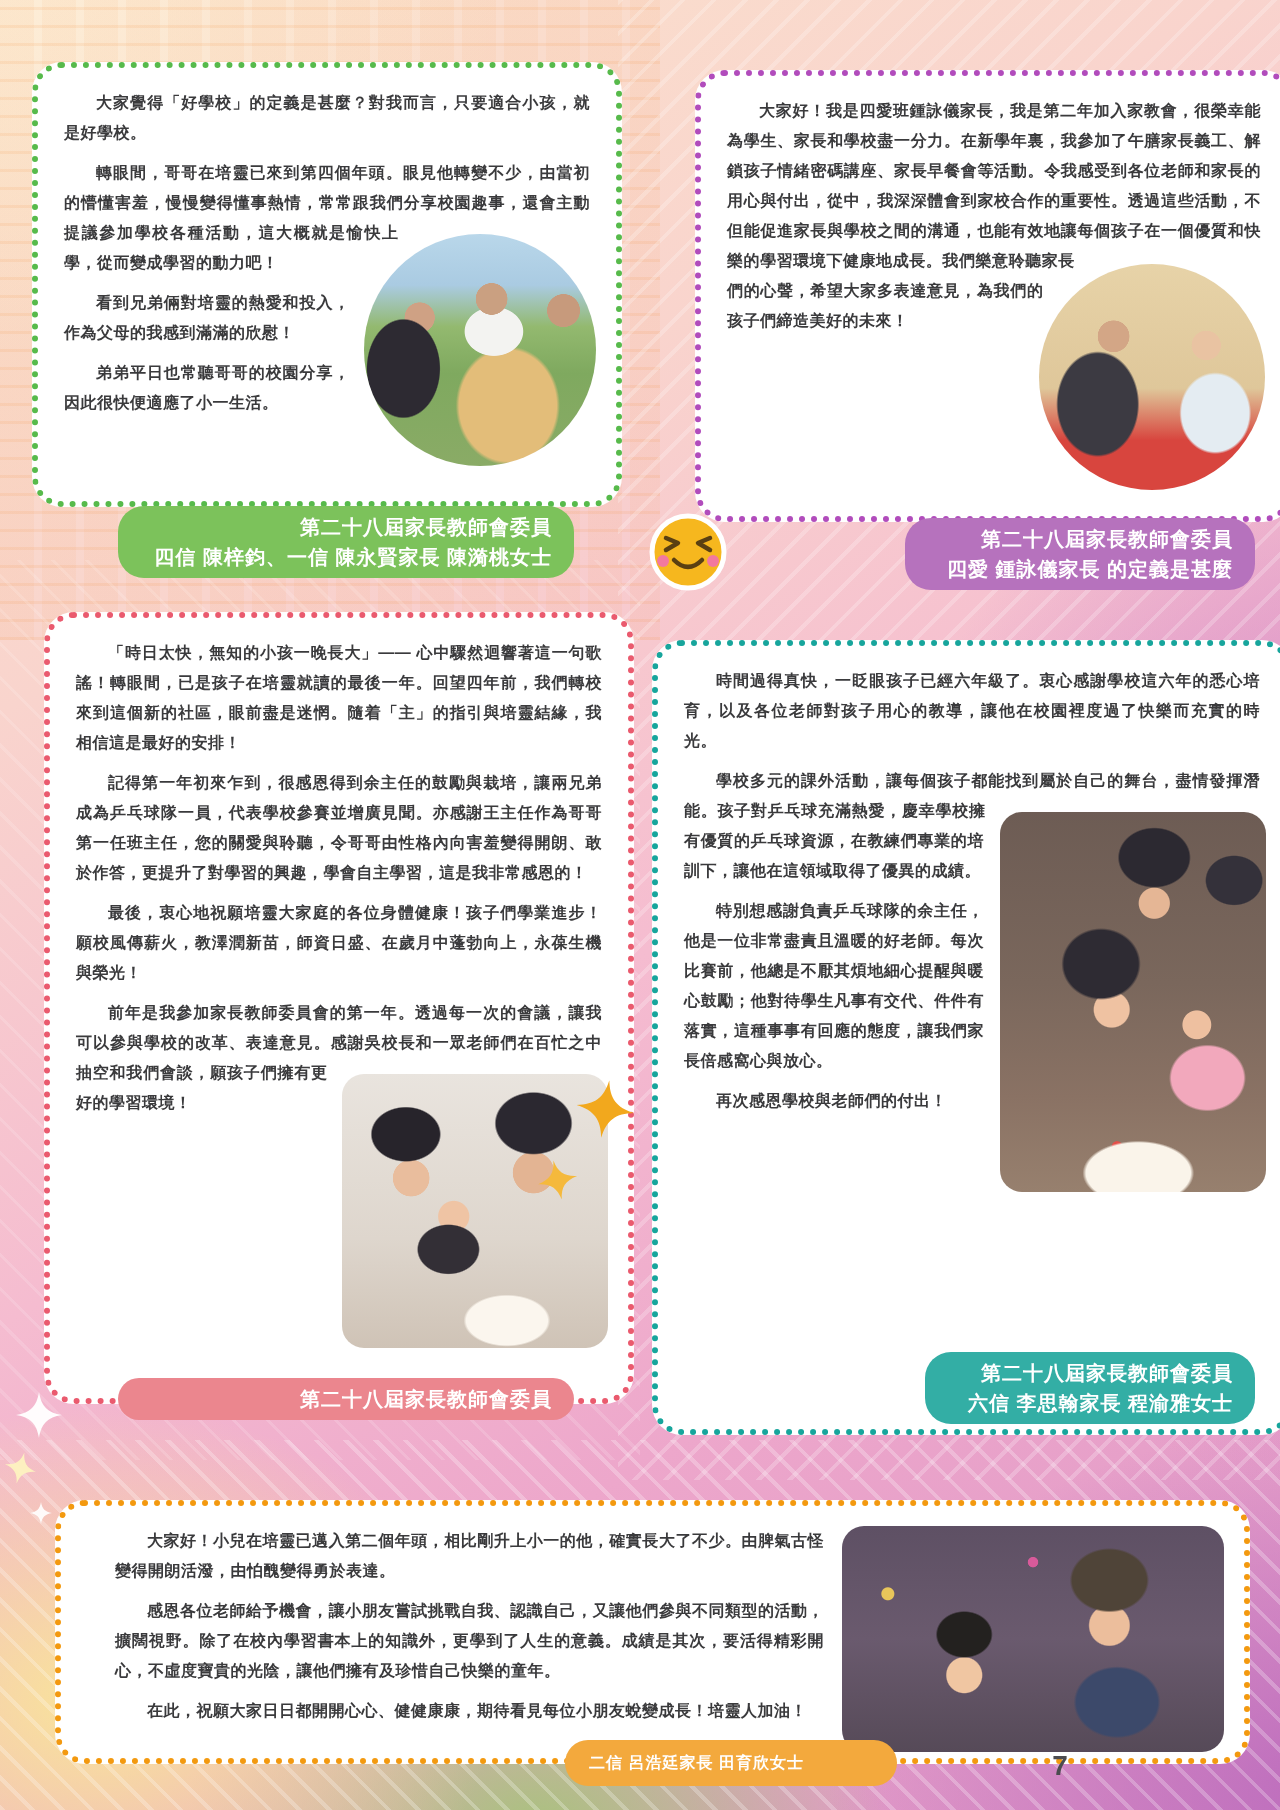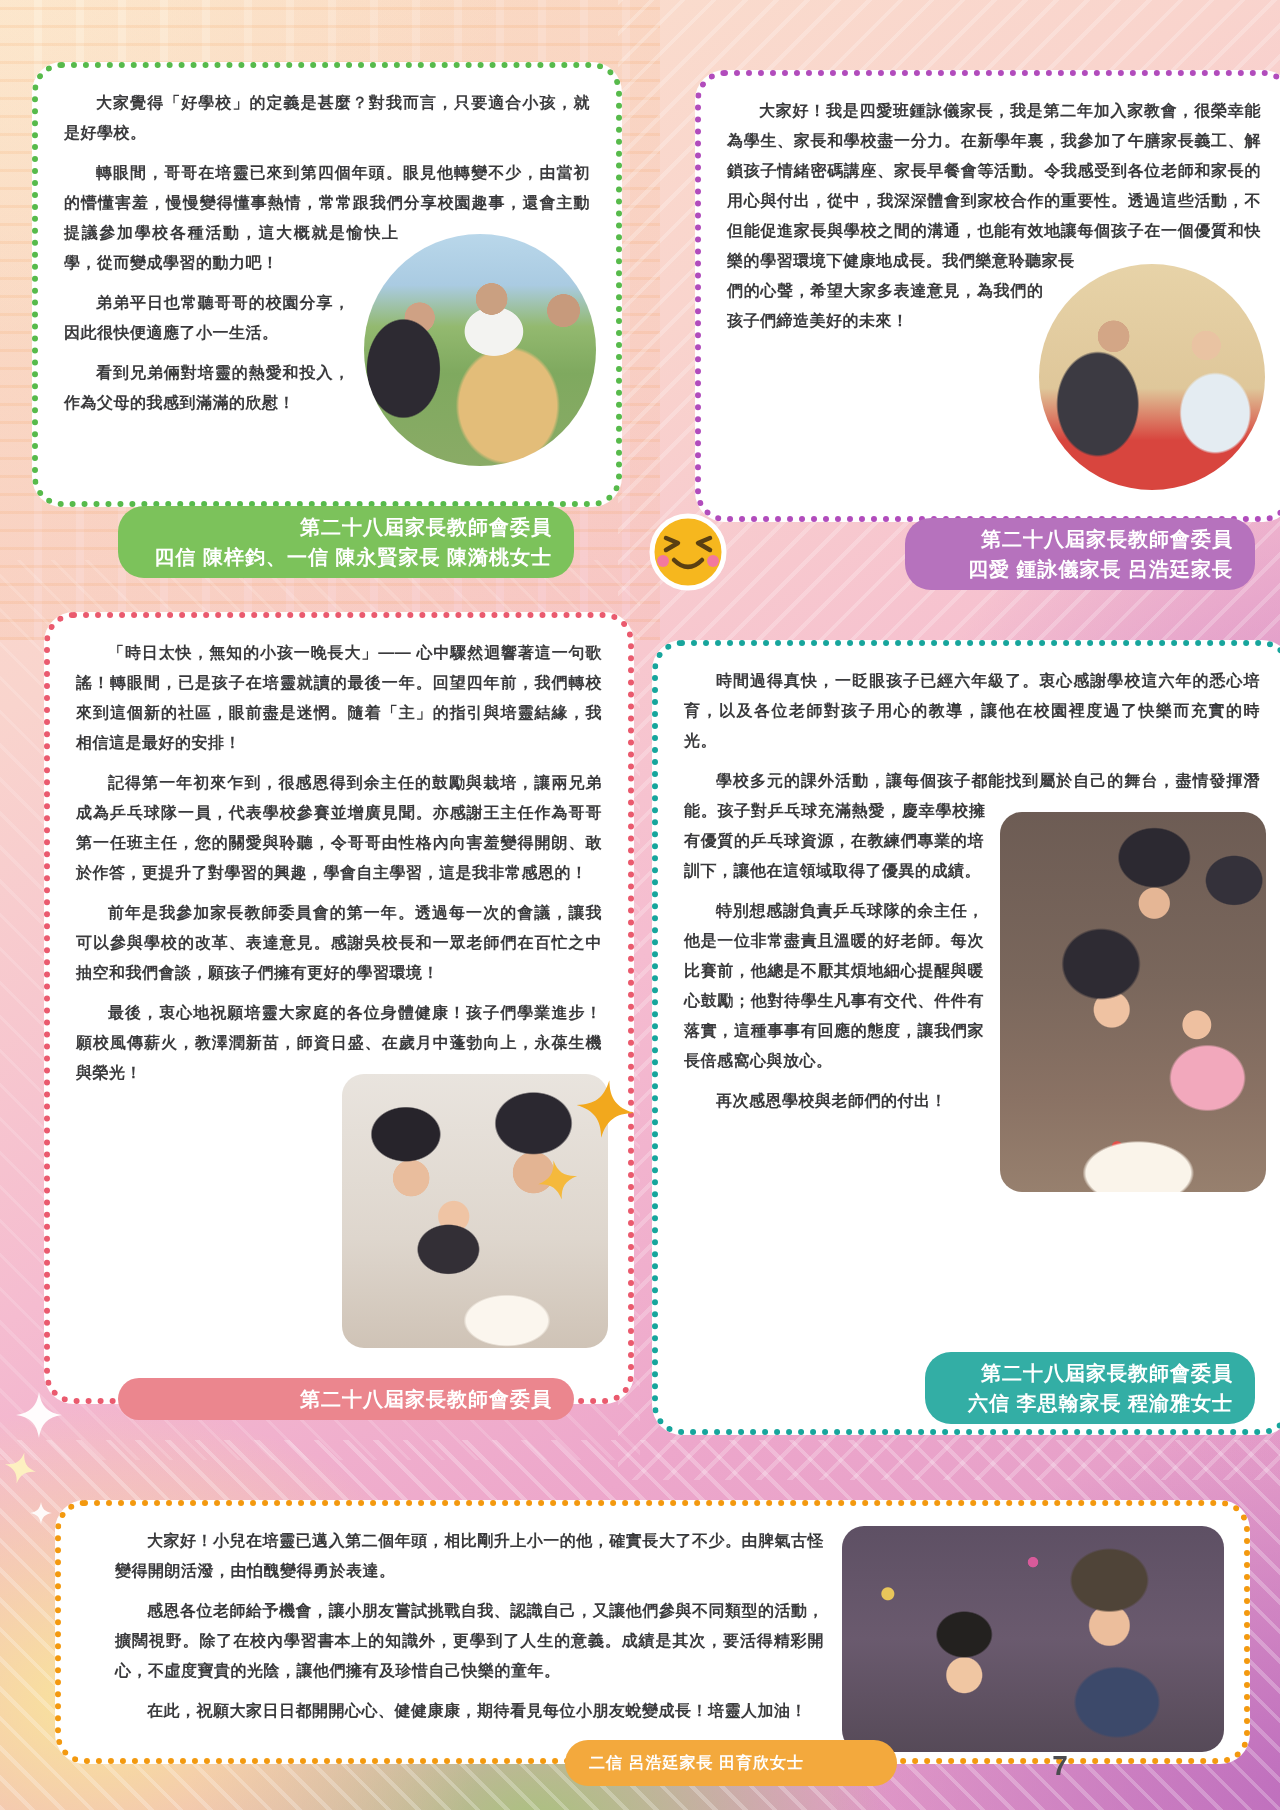--- a/index.html
+++ b/index.html
@@ -114,60 +114,60 @@
 <div class="pattern pat-right"></div>
 <div class="pattern pat-mid"></div>
 <div class="pattern pat-bottom"></div>
 
 <div class="tbox b-green" style="left:32px; top:62px; width:590px; height:445px;">
   <div class="btext">
     <div class="fl-spacer" style="height:146px"></div>
     <div class="fl-photo photo ph-circle ph1"></div>
     <p>大家覺得「好學校」的定義是甚麼？對我而言，只要適合小孩，就是好學校。</p>
     <p>轉眼間，哥哥在培靈已來到第四個年頭。眼見他轉變不少，由當初的懵懂害羞，慢慢變得懂事熱情，常常跟我們分享校園趣事，還會主動提議參加學校各種活動，這大概就是愉快上學，從而變成學習的動力吧！</p>
+    <p>看到兄弟倆對培靈的熱愛和投入，作為父母的我感到滿滿的欣慰！</p>
     <p>弟弟平日也常聽哥哥的校園分享，因此很快便適應了小一生活。</p>
-    <p>看到兄弟倆對培靈的熱愛和投入，作為父母的我感到滿滿的欣慰！</p>
   </div>
 </div>
 <div class="pill pill-green" style="left:118px; top:506px; width:456px;">
   <span class="l1">第二十八屆家長教師會委員</span>
   <span class="l2">四信 陳梓鈞、一信 陳永賢家長 陳漪桃女士</span>
 </div>
 
 <div class="tbox b-purple" style="left:652px; top:70px; width:598px; height:452px;margin-left:43px;">
   <div class="btext">
     <div class="fl-spacer" style="height:168px"></div>
     <div class="fl-photo photo ph-circle ph2"></div>
     <p>大家好！我是四愛班鍾詠儀家長，我是第二年加入家教會，很榮幸能為學生、家長和學校盡一分力。在新學年裏，我參加了午膳家長義工、解鎖孩子情緒密碼講座、家長早餐會等活動。令我感受到各位老師和家長的用心與付出，從中，我深深體會到家校合作的重要性。透過這些活動，不但能促進家長與學校之間的溝通，也能有效地讓每個孩子在一個優質和快樂的學習環境下健康地成長。我們樂意聆聽家長們的心聲，希望大家多表達意見，為我們的孩子們締造美好的未來！</p>
   </div>
 </div>
 <div class="pill pill-purple" style="left:905px; top:518px; width:350px;">
   <span class="l1">第二十八屆家長教師會委員</span>
-  <span class="l2">四愛 鍾詠儀家長 呂浩廷家長</span>
+  <span class="l2">四愛 鍾詠儀家長 的定義是甚麼</span>
 </div>
 
 <div class="emoji">
   <svg viewBox="0 0 80 80" width="80" height="80">
     <circle cx="40" cy="40" r="36" fill="#f6b71e" stroke="#ffffff" stroke-width="5"></circle>
     <path d="M18 26 L30 31 L18 38" fill="none" stroke="#5a4012" stroke-width="4.5" stroke-linecap="round" stroke-linejoin="round"></path>
     <path d="M62 26 L50 31 L62 38" fill="none" stroke="#5a4012" stroke-width="4.5" stroke-linecap="round" stroke-linejoin="round"></path>
     <path d="M26 48 Q40 62 54 48" fill="none" stroke="#5a4012" stroke-width="4.5" stroke-linecap="round"></path>
     <circle cx="15" cy="49" r="6" fill="#f2799e"></circle>
     <circle cx="65" cy="49" r="6" fill="#f2799e"></circle>
   </svg>
 </div>
 
 <div class="tbox b-pink" style="left:32px; top:612px; width:590px; height:792px;margin-left:12px;">
   <div class="btext">
     <div class="fl-spacer" style="height:436px"></div>
     <div class="fl-photo photo ph-round ph3"></div>
     <p>「時日太快，無知的小孩一晚長大」—— 心中驟然迴響著這一句歌謠！轉眼間，已是孩子在培靈就讀的最後一年。回望四年前，我們轉校來到這個新的社區，眼前盡是迷惘。隨着「主」的指引與培靈結緣，我相信這是最好的安排！</p>
     <p>記得第一年初來乍到，很感恩得到余主任的鼓勵與栽培，讓兩兄弟成為乒乓球隊一員，代表學校參賽並增廣見聞。亦感謝王主任作為哥哥第一任班主任，您的關愛與聆聽，令哥哥由性格內向害羞變得開朗、敢於作答，更提升了對學習的興趣，學會自主學習，這是我非常感恩的！</p>
+    <p>最後，衷心地祝願培靈大家庭的各位身體健康！孩子們學業進步！願校風傳薪火，教澤潤新苗，師資日盛、在歲月中蓬勃向上，永葆生機與榮光！</p>
     <p>前年是我參加家長教師委員會的第一年。透過每一次的會議，讓我可以參與學校的改革、表達意見。感謝吳校長和一眾老師們在百忙之中抽空和我們會談，願孩子們擁有更好的學習環境！</p>
-    <p>最後，衷心地祝願培靈大家庭的各位身體健康！孩子們學業進步！願校風傳薪火，教澤潤新苗，師資日盛、在歲月中蓬勃向上，永葆生機與榮光！</p>
   </div>
 </div>
 <div class="pill pill-pink" style="left:118px; top:1378px; width:456px;">
   <span class="l1">第二十八屆家長教師會委員</span>
 </div>
 
 <div class="tbox b-teal" style="left:652px; top:640px; width:640px; height:795px;">
   <div class="btext">
     <div class="fl-spacer" style="height:146px"></div>
     <div class="fl-photo photo ph-round ph4"></div>

